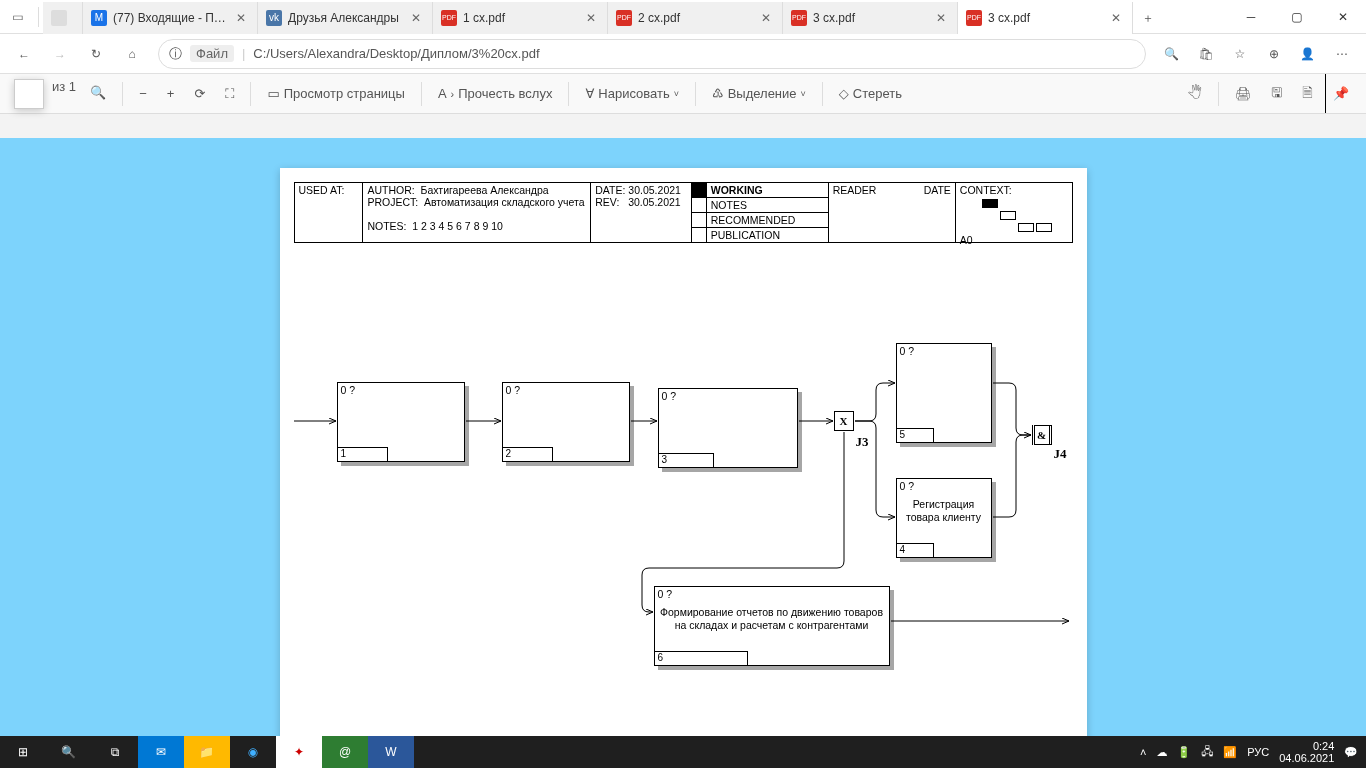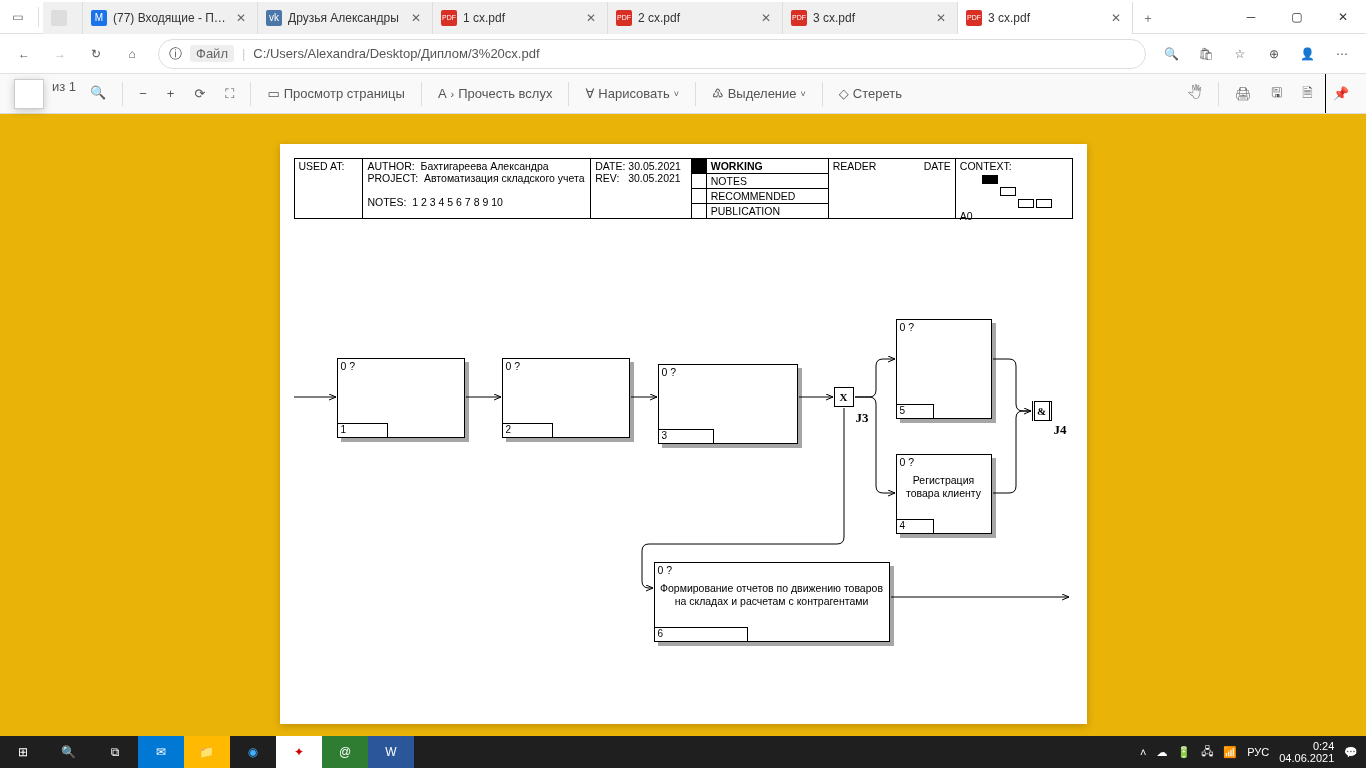--- a/index.html
+++ b/index.html
@@ -20,21 +20,21 @@
 .nav-btn { width: 32px; height: 32px; display: flex; align-items: center; justify-content: center; color: #555; border-radius: 4px; }
 .nav-btn.disabled { color: #bbb; }
 .urlbox { flex: 1; height: 30px; border: 1px solid #ddd; border-radius: 15px; display: flex; align-items: center; padding: 0 10px; gap: 8px; margin: 0 6px; color: #555; font-size: 13px; }
 .urlbox .badge { background: #eee; padding: 1px 6px; border-radius: 3px; font-size: 13px; color: #666; }
 .right-icons { display: flex; gap: 2px; }
 .pdf-toolbar { height: 40px; background: #f9f9f9; display: flex; align-items: center; padding: 0 8px; border-bottom: 1px solid #ddd; font-size: 13px; color: #555; }
 .pdf-toolbar .group { display: flex; align-items: flex-start; gap: 8px; padding: 0 6px; }
 .pdf-toolbar .sep { width: 1px; height: 24px; background: #ddd; margin: 0 4px; }
 .pdf-toolbar input.page { width: 28px; height: 24px; text-align: center; border: 1px solid #ccc; }
 .tbtn { height: 28px; padding: 0 6px; display: flex; align-items: center; gap: 4px; color: #555; }
-.viewer { height: 622px; background: #eab308; display: flex; justify-content: center; padding-top: 30px; overflow: hidden; }
+.viewer { height: 622px; background: #7dd3fc; display: flex; justify-content: center; padding-top: 30px; overflow: hidden; margin-top: 24px; }
 .page { width: 807px; height: 580px; background: #fff; box-shadow: 0 2px 8px rgba(0,0,0,0.2); position: relative; padding: 14px; font-family: Arial, sans-serif; font-size: 11px; color: #000; }
 .hdr-table { width: 100%; border-collapse: collapse; }
 .hdr-table td { border: 1px solid #000; padding: 1px 4px; font-size: 10.5px; vertical-align: top; }
 .diagram { position: absolute; left: 14px; right: 14px; top: 80px; bottom: 50px; }
 .box { position: absolute; border: 1px solid #000; background: #fff; font-size: 10.5px; box-shadow: 4px 4px 0 rgba(0,0,0,0.35); }
 .box .bq { position: absolute; left: 3px; top: 1px; }
 .box .bt { display: flex; height: calc(100% - 14px); align-items: center; justify-content: center; text-align: center; padding: 2px 4px; line-height: 1.2; }
 .box .bn { position: absolute; left: 0; bottom: 0; height: 14px; width: 40%; border-top: 1px solid #000; border-right: 1px solid #000; padding-left: 3px; font-size: 10px; }
 .junc { position: absolute; border: 1px solid #000; width: 20px; height: 20px; display: flex; align-items: center; justify-content: center; font-weight: bold; background: #fff; font-family: "Times New Roman", serif; }
 .jlbl { position: absolute; font-family: "Times New Roman", serif; font-weight: bold; font-size: 13px; }

